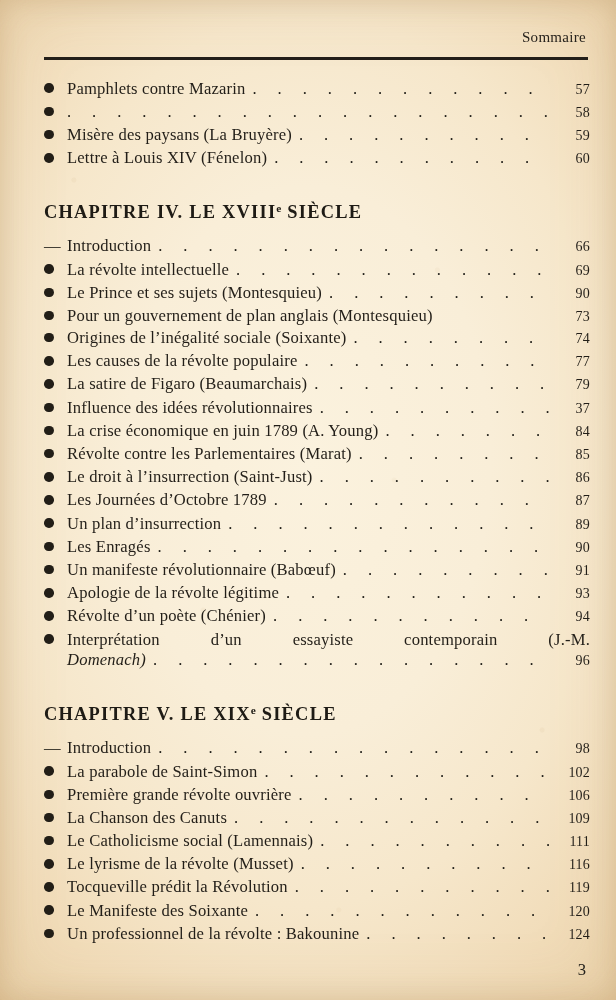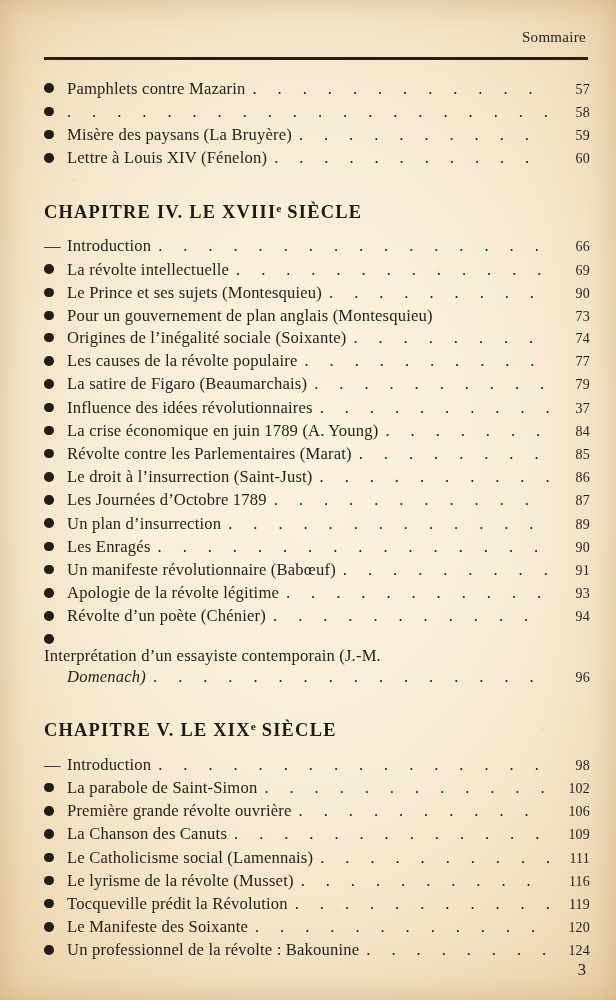--- a/index.html
+++ b/index.html
@@ -131,21 +131,20 @@
     text-align: right;
     font-size: 14px;
     letter-spacing: .2px;
   }
 
   
   .entry.wrap { display: block; padding-top: 5.6px; }
   .entry.wrap .l1 {
     display: flex;
     align-items: baseline;
-    flex-direction: column;
   }
   .entry.wrap .l1 .title {
     flex: 1 1 auto;
     white-space: nowrap;
     text-align: justify;
     text-align-last: justify;
     padding-right: 0;
   }
   .entry.wrap .l2 {
     display: flex;

